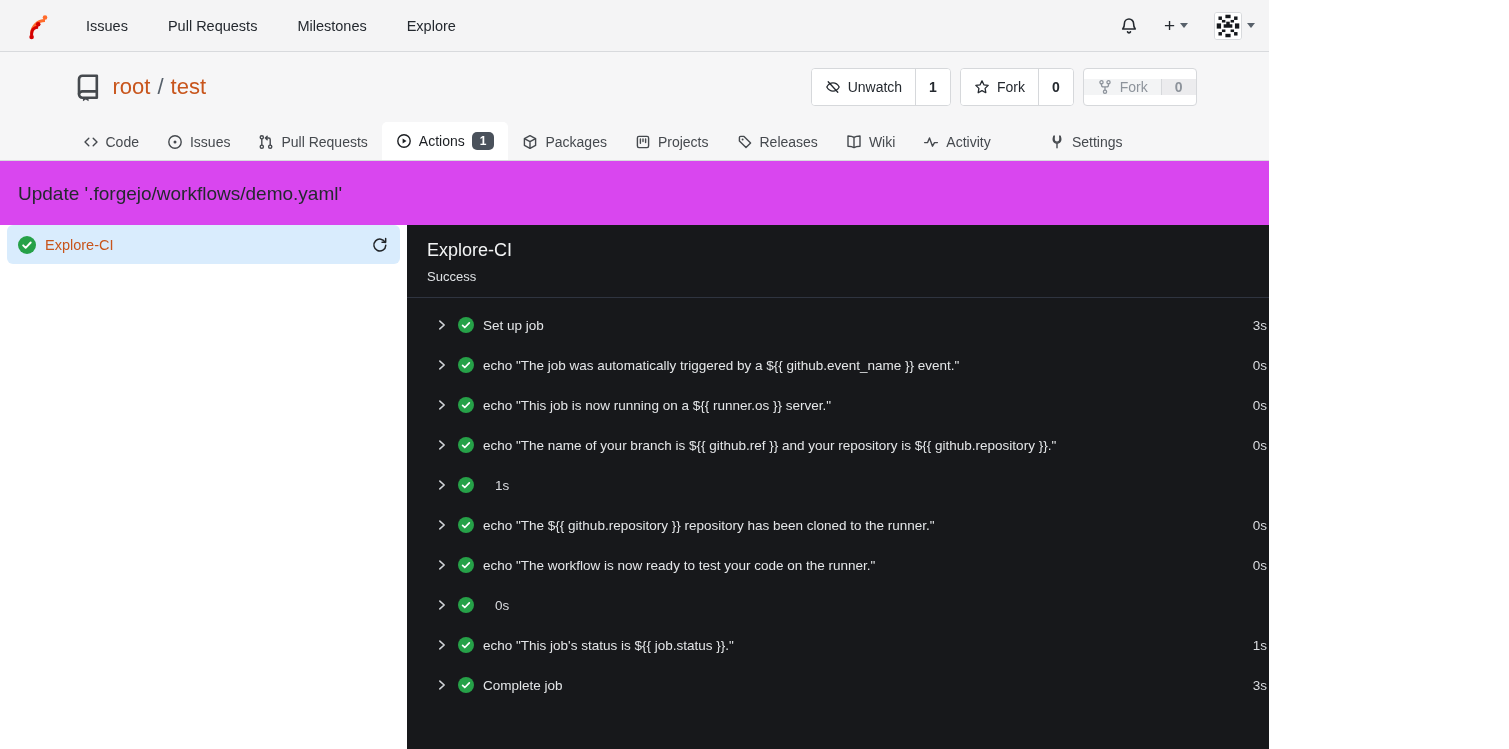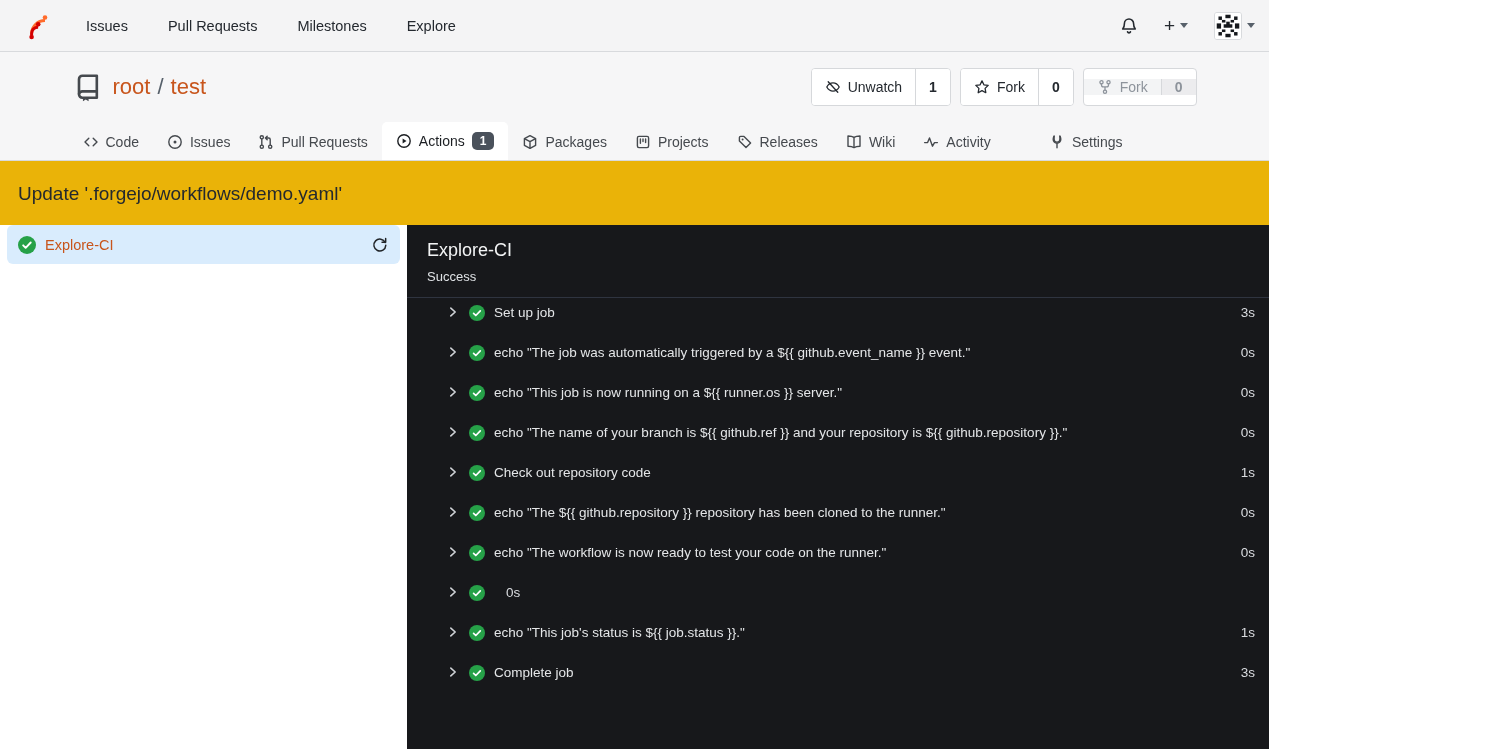--- a/index.html
+++ b/index.html
@@ -36,36 +36,36 @@
 
   
   .tab-bar { display: flex; align-items: flex-end; padding: 10px 0 0 0; }
   .tab { display: flex; align-items: center; gap: 7px; font-size: 14px; color: #45494e; padding: 10px 14px; cursor: pointer; border-radius: 5px 5px 0 0; }
   .tab svg { flex: 0 0 auto; }
   .tab.active { background: #fff; color: #1c1f23; font-weight: 500; text-align: center; }
   .tab-badge { background: #4a515b; color: #fff; font-size: 12px; font-weight: 600; border-radius: 5px; padding: 2px 8px; line-height: 1.2; }
   .tab-settings { margin-left: auto; margin-right: 64px; }
 
   
-  .page-title-row { padding: 22px 18px 20px 18px; background: #eab308; flex: 0 0 auto; }
+  .page-title-row { padding: 22px 18px 20px 18px; background: #d946ef; flex: 0 0 auto; }
   .page-title { font-size: 19px; color: #24292e; font-weight: 400; }
 
   
   .run-view { flex: 1 1 auto; display: flex; min-height: 0; }
   .run-sidebar { width: 407px; flex: 0 0 407px; background: #fff; padding: 0; }
   .job-item { margin: 0 7px; height: 39px; background: #d9ecfd; border-radius: 6px; display: flex; align-items: center; padding: 0 12px 0 11px; cursor: pointer; }
   .job-item .job-label { color: #c8551c; font-size: 14.5px; margin-left: 9px; }
   .job-refresh { margin-left: auto; color: #212529; display: flex; cursor: pointer; }
 
   .run-panel { flex: 1 1 auto; background: #17181b; color: #d7d9dc; display: flex; flex-direction: column; min-width: 0; }
   .panel-header { padding: 15px 20px 13px 20px; border-bottom: 1px solid #2f3440; }
   .panel-title { font-size: 18px; color: #f3f4f5; font-weight: 500; }
   .panel-status { font-size: 13px; color: #dfe2e5; margin-top: 8px; }
   .steps { padding-top: 7px; }
-  .step-row { height: 40px; display: flex; align-items: flex-start; padding: 0 14px 0 28px; cursor: pointer; margin-left: 11px; }
+  .step-row { height: 40px; display: flex; align-items: center; padding: 0 2px 0 28px; cursor: pointer; }
   .step-row .chev { display: flex; margin-right: 9px; }
   .step-row .ck { display: flex; margin-right: 9px; }
   .step-row .slabel { font-size: 13.5px; color: #e4e6e8; flex: 1 1 auto; white-space: nowrap; overflow: hidden; text-overflow: ellipsis; }
   .step-row .sdur { font-size: 13.5px; color: #dadce0; margin-left: 12px; }
 
   svg { display: block; }
 </style>
 </head>
 <body>
 
@@ -344,21 +344,20 @@
               <svg width="14" height="14" viewBox="0 0 16 16" fill="none" stroke="#d0d3d7" stroke-width="1.8" stroke-linecap="round" stroke-linejoin="round">
                 <path d="M5.5 3.5 10.5 8l-5 4.5"></path>
               </svg>
             </span>
             <span class="ck">
               <svg width="16" height="16" viewBox="0 0 16 16">
                 <circle cx="8" cy="8" r="8" fill="#26a148"></circle>
                 <path d="M4.6 8.3l2.2 2.2 4.5-4.7" stroke="#fff" stroke-width="1.7" fill="none" stroke-linecap="round" stroke-linejoin="round"></path>
               </svg>
             </span>
-            <span class="slabel">Check out repository code</span>
             <span class="sdur">1s</span>
           </div>
           <div class="step-row">
             <span class="chev">
               <svg width="14" height="14" viewBox="0 0 16 16" fill="none" stroke="#d0d3d7" stroke-width="1.8" stroke-linecap="round" stroke-linejoin="round">
                 <path d="M5.5 3.5 10.5 8l-5 4.5"></path>
               </svg>
             </span>
             <span class="ck">
               <svg width="16" height="16" viewBox="0 0 16 16">

